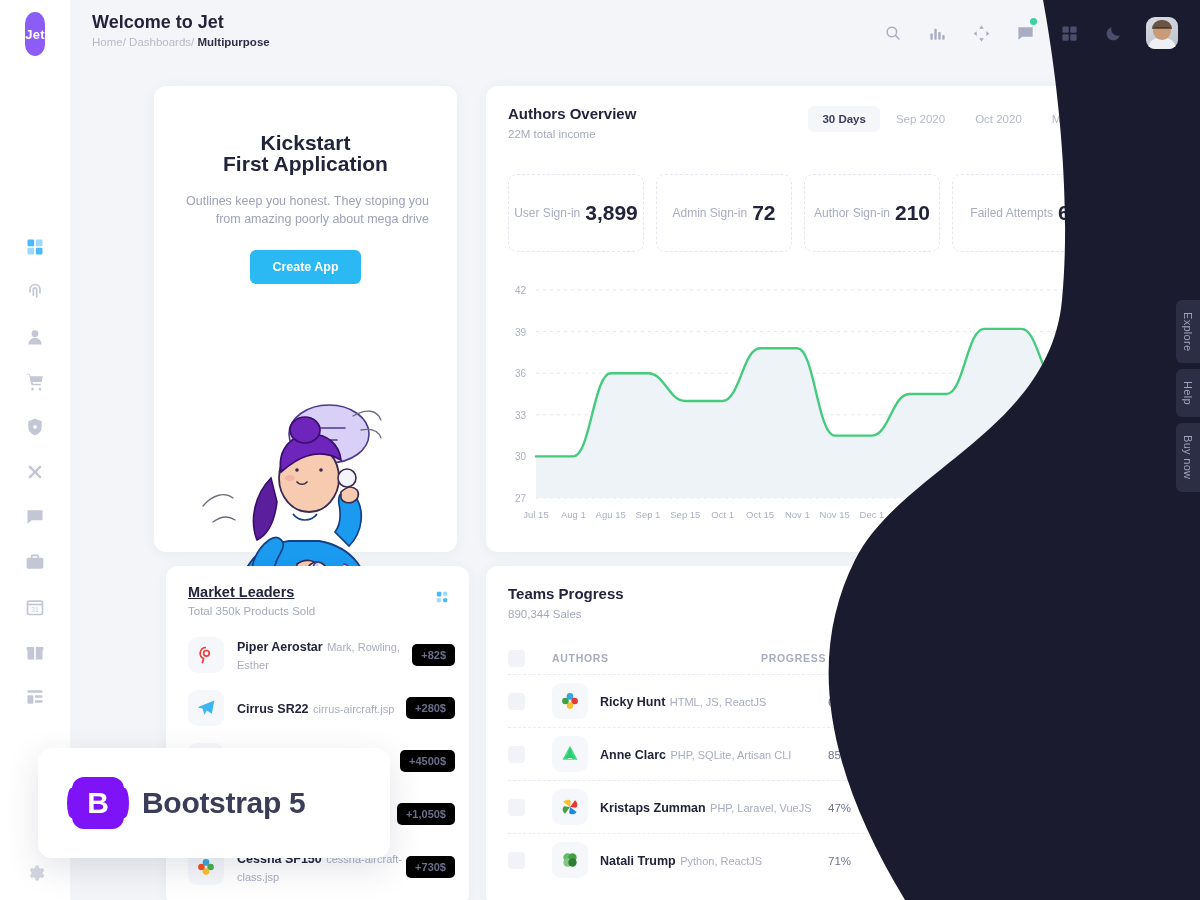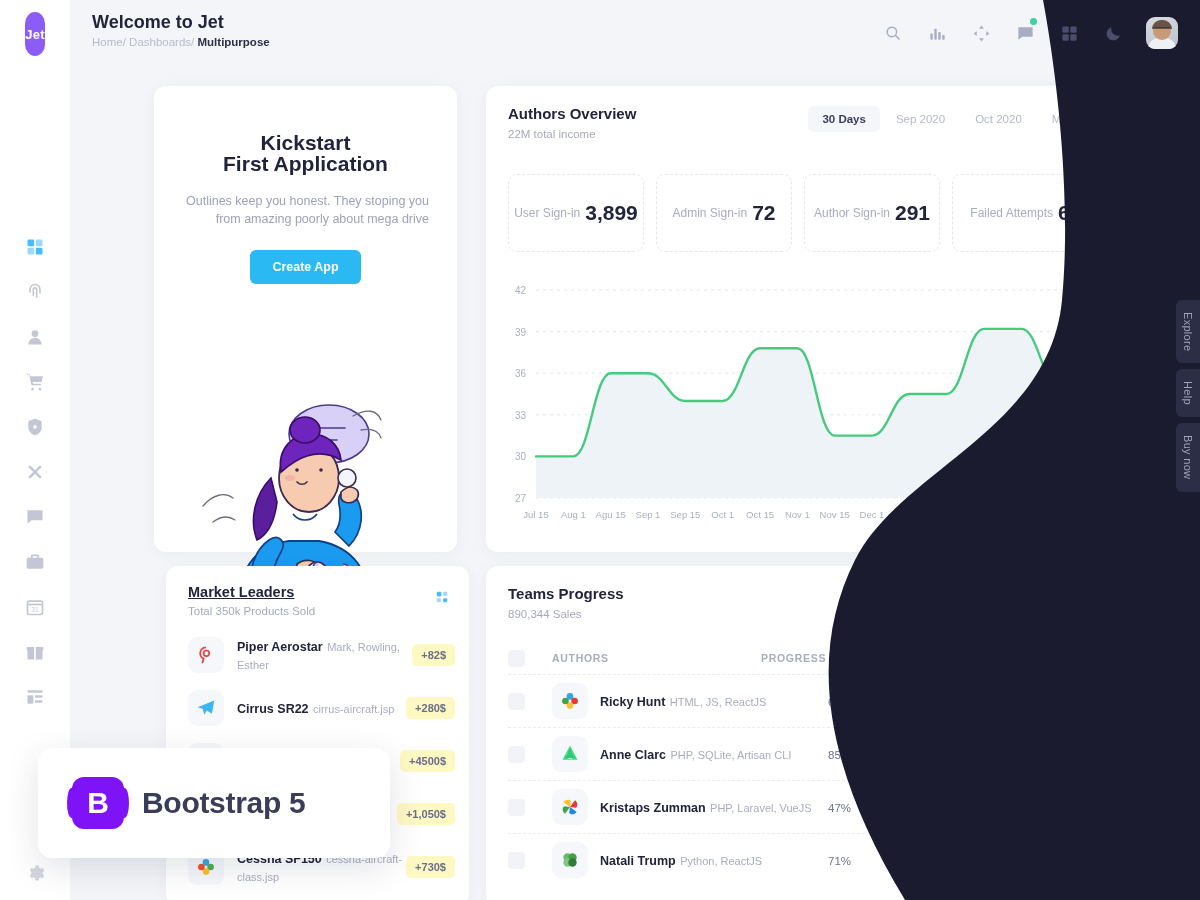--- a/index.html
+++ b/index.html
@@ -109,21 +109,21 @@
   #market { left: 166px; top: 566px; width: 303px; height: 340px; overflow: hidden; }
   #ml-title { position: absolute; left: 22px; top: 18px; font-size: 14.5px; font-weight: bold; color: #22243c; text-decoration: underline; }
   #ml-sub { position: absolute; left: 22px; top: 39px; font-size: 11.5px; color: #a5a9bd; }
   #ml-more { position: absolute; right: 20px; top: 24px; cursor: pointer; }
   #ml-list { position: absolute; left: 22px; top: 62px; right: 14px; }
   .ml-row { display: flex; align-items: center; height: 53px; }
   .ml-ico { width: 36px; height: 36px; border-radius: 9px; background: #f5f7fb; display:flex; align-items:center; justify-content:center; flex: 0 0 36px; }
   .ml-txt { margin-left: 13px; flex: 1; min-width: 0; }
   .ml-name { font-size: 12.5px; font-weight: bold; color: #22243c; }
   .ml-desc { font-size: 11px; color: #a8acc0; margin-top: 3px; }
-  .ml-badge { background: #fef9c3; color: #6a6e88; font-size: 11px; font-weight: bold; padding: 5px 9px; border-radius: 5px; white-space: nowrap; }
+  .ml-badge { background: #000000; color: #6a6e88; font-size: 11px; font-weight: bold; padding: 5px 9px; border-radius: 5px; white-space: nowrap; }
 
   
   #teams { left: 486px; top: 566px; width: 620px; height: 340px; overflow: hidden; }
   #tp-title { position: absolute; left: 22px; top: 19px; font-size: 15px; font-weight: bold; color: #22243c; }
   #tp-sub { position: absolute; left: 22px; top: 42px; font-size: 11.5px; color: #a5a9bd; }
   #tp-select {
     position: absolute; left: 389px; top: 26px; width: 105px; height: 32px;
     background: #f4f6fa; border-radius: 6px; display: flex; align-items: center;
     padding: 0 10px; justify-content: space-between; cursor: pointer;
   }
@@ -378,21 +378,21 @@
     <div class="stat">
       <span class="stat-label">User Sign-in</span>
       <span class="stat-value">3,899</span>
     </div>
     <div class="stat">
       <span class="stat-label">Admin Sign-in</span>
       <span class="stat-value">72</span>
     </div>
     <div class="stat">
       <span class="stat-label">Author Sign-in</span>
-      <span class="stat-value">291</span>
+      <span class="stat-value">210</span>
     </div>
     <div class="stat">
       <span class="stat-label">Failed Attempts</span>
       <span class="stat-value">6</span>
     </div>
   </div>
   <div id="chart-area">
     <svg id="chart-svg" width="620" height="275" viewBox="0 0 620 275">
         <line x1="50" x2="610" y1="222" y2="222" stroke="#e3e7ee" stroke-dasharray="3 4" stroke-width="1"></line>
         <text x="40" y="226" text-anchor="end" font-size="10" fill="#aab0c2" font-family="Liberation Sans, sans-serif">27</text>

